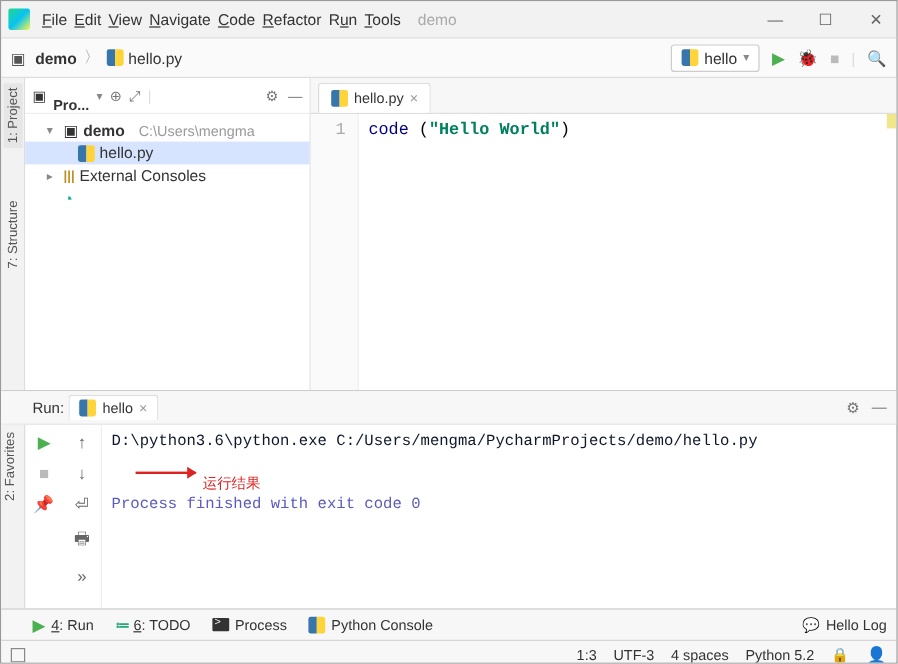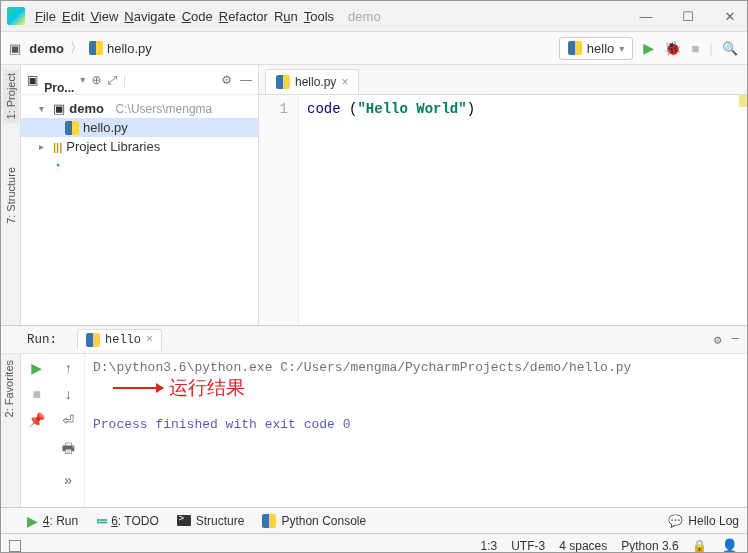--- a/index.html
+++ b/index.html
@@ -47,35 +47,35 @@
 .ed-tab { display: flex; align-items: center; gap: 5px; padding: 5px 10px; background: #fff; border: 1px solid #ddd; border-bottom: none; border-radius: 3px 3px 0 0; font-size: 12px; }
 .ed-tab .close { color: #999; }
 .ed-body { flex: 1; display: flex; font-family: "Consolas","Courier New",monospace; font-size: 14px; }
 .gutter { width: 40px; text-align: right; padding: 6px 10px 0 0; color: #aaa; background: #fafafa; border-right: 1px solid #eee; }
 .code { padding: 6px 8px; flex:1; position:relative; }
 .kw { color: #000080; }
 .str { color: #008060; font-weight: bold; }
 .paren { color: #000; }
 .code .yellowbar { position:absolute; right:0; top:0; width:8px; height:12px; background:#f0e68c; }
 .run-panel { border-top: 1px solid #ccc; background: #fff; display: flex; flex-direction: column; height: 182px; }
-.run-head { height: 28px; display: flex; align-items: center; padding: 0 8px 0 26px; gap: 20px; border-bottom: 1px solid #e5e5e5; background:#f7f7f7; font-size:12.5px;font-family:Liberation Mono, monospace; }
+.run-head { height: 28px; display: flex; align-items: center; padding: 0 8px 0 26px; gap: 4px; border-bottom: 1px solid #e5e5e5; background:#f7f7f7; font-size:12.5px; }
 .run-head .tools { margin-left: auto; display: flex; gap: 10px; color: #777; }
 .run-body { flex: 1; display: flex; }
 .run-gutL { width: 20px; background:#f2f2f2; border-right:1px solid #ddd; }
 .run-cols { width: 64px; display:flex; border-right:1px solid #eee; }
 .run-col { width:32px; display:flex; flex-direction:column; align-items:center; gap:10px; padding-top:6px; color:#666; font-size:14px; }
 .run-col .play { color:#4caf50; }
 .console { flex:1; padding: 6px 8px; font-family: "Consolas","Courier New",monospace; font-size: 13px; overflow:hidden; position:relative; }
-.console .path { color: #737373; }
+.console .path { color: #0f172a; }
 .box { display:inline-block; border: 2px solid #dd2222; padding: 1px 6px; margin-top:4px; }
 .arrow-ann { color: #dd2222; font-size: 15px; display:inline-flex; align-items:center; margin-left: 20px; }
 .arrow-ann .shaft { display:inline-block; width:50px; height:2px; background:#dd2222; position:relative; }
 .arrow-ann .shaft::after { content:""; position:absolute; right:-1px; top:-4px; border-left:8px solid #dd2222; border-top:5px solid transparent; border-bottom:5px solid transparent; }
-.ann-label { font-family: "SimSun","Songti SC",serif; font-size:19px; margin-left:6px; }
-.exit { color:#5b5bbf; margin-top:16px; }
+.ann-label { font-family: "SimSun","Songti SC",serif; font-size:12px; margin-left:6px;margin-top:20px; }
+.exit { color:#5b5bbf; }
 .bottombar { height: 26px; border-top: 1px solid #ccc; display:flex; align-items:center; padding: 0 8px 0 26px; gap: 18px; font-size: 12px; background:#f7f7f7; position:relative; }
 .bottombar .item { display:flex; align-items:center; gap:5px; }
 .bottombar .right { margin-left:auto; display:flex; align-items:center; gap:5px; }
 .statusbar { height: 24px; border-top: 1px solid #ccc; display:flex; align-items:center; padding: 0 8px 0 26px; gap: 14px; font-size: 12px; background:#f7f7f7; }
 .statusbar .group { margin-left:auto; display:flex; gap:14px; align-items:center; }
 .sq { width:12px; height:12px; border:1px solid #888; }
 .lock { font-size:12px; }
 .hat { font-size:14px; }
 .term-icon { display:inline-block; width:14px; height:11px; background:#333; border-radius:1px; position:relative; }
 .term-icon::after { content:">"; color:#fff; position:absolute; left:2px; top:-2px; font-size:9px; }
@@ -155,21 +155,21 @@
         <b>demo</b>&nbsp;
         <span class="graytext">C:\Users\mengma</span>
       </div>
       <div class="tree-row indent2 sel">
         <span class="py-icon"></span>
         <span>hello.py</span>
       </div>
       <div class="tree-row indent1">
         <span class="arrow">▸</span>
         <span class="lib-icon">|||</span>
-        <span>Project Libraries</span>
+        <span>External Consoles</span>
       </div>
       <div class="tree-row indent1">
         <span class="arrow" style="visibility:hidden">▸</span>
         <span style="color:#1a9">◔</span>
       </div>
     </div>
   </div>
 
   <div class="editor">
     <div class="ed-tabs">
@@ -239,35 +239,35 @@
   <span class="item">
       <span class="play">▶</span>
       <span><u>4</u>: Run</span>
     </span>
   <span class="item">
       <span class="todo-icon">≔</span>
       <span><u>6</u>: TODO</span>
     </span>
   <span class="item">
       <span class="term-icon"></span>
-      <span>Structure</span>
+      <span>Process</span>
     </span>
   <span class="item">
       <span class="py-icon"></span>
       <span>Python Console</span>
     </span>
   <span class="right item">
       <span>💬</span>
       <span>Hello Log</span>
     </span>
 </div>
 
 <div class="statusbar">
   <span class="sq" style="margin-left:-18px"></span>
   <div class="group">
     <span>1:3</span>
     <span>UTF-3</span>
     <span>4 spaces</span>
-    <span>Python 3.6</span>
+    <span>Python 5.2</span>
     <span class="lock">🔒</span>
     <span class="hat">👤</span>
   </div>
 </div>
 
 </body></html>

